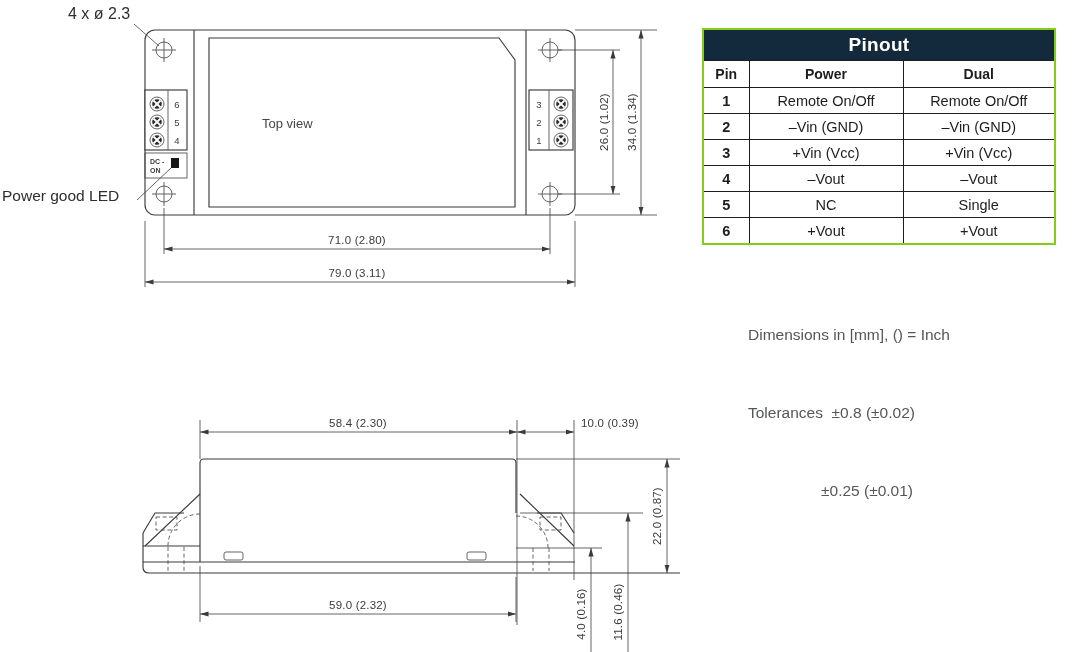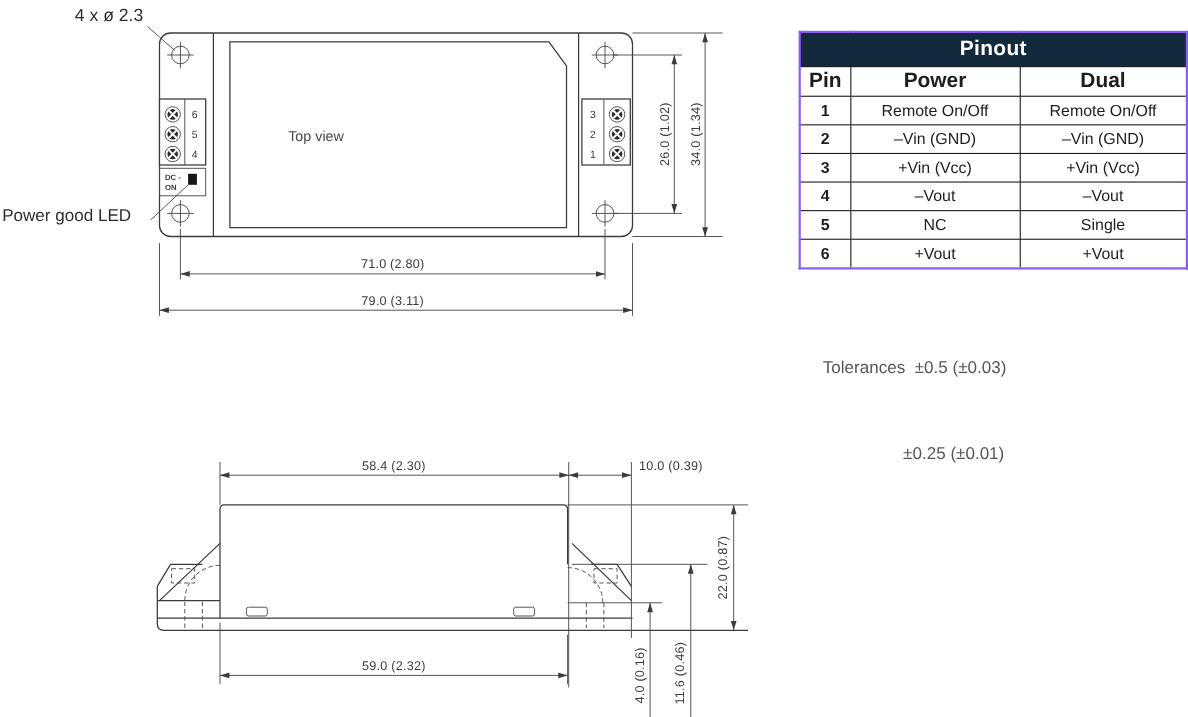--- a/index.html
+++ b/index.html
@@ -14,27 +14,27 @@
   .co2   { font-size:15.5px; fill:#2e2e30; }
   .view  { font-size:13px; fill:#47474a; }
   .tiny  { font-size:7px; fill:#3b3b3d; font-weight:bold; }
   .pinlb { font-size:9.5px; fill:#3b3b3d; }
   .s  { stroke:#3b3b3d; stroke-width:1.15; fill:none; }
   .sf { stroke:#3b3b3d; stroke-width:1.15; fill:#ffffff; }
   .t  { stroke:#4a4a4d; stroke-width:0.85; fill:none; }
   .d  { stroke:#4a4a4d; stroke-width:0.85; fill:none; stroke-dasharray:4 2.6; }
 
   table.pinout {
-    position:absolute; left:726px; top:28px; width:352px;
+    position:absolute; left:702px; top:28px; width:352px;
     border-collapse:collapse; table-layout:fixed;
-    border:2px solid #8b5cf6; color:#1d1d1f;
+    border:2px solid #84cc16; color:#1d1d1f;
   }
   table.pinout td, table.pinout th { border:1.2px solid #1d1d1f; text-align:center; vertical-align:middle; padding:0; }
   .tbl-title { background:#13293c; color:#ffffff; font-weight:bold; font-size:19px; height:30px; letter-spacing:0.3px; }
-  .tbl-head  { font-weight:bold; font-size:19px; height:26px; }
+  .tbl-head  { font-weight:bold; font-size:14px; height:26px; }
   .tbl-cell  { font-size:14.5px; height:25px; }
   .tbl-pin   { font-weight:bold; font-size:14.5px; height:25px; }
 
   .notes { position:absolute; left:748px; top:270px; font-size:15.5px; color:#54565a; line-height:26px; white-space:pre; }
   .notes .indent { margin-left:73px; }
 </style>
 </head>
 <body>
 
 <div class="canvas">
@@ -256,17 +256,18 @@
       </tr>
       <tr>
         <td class="tbl-pin">6</td>
         <td class="tbl-cell">+Vout</td>
         <td class="tbl-cell">+Vout</td>
       </tr>
     </tbody>
   </table>
 
   <div class="notes">
-    <div>Tolerances  ±0.5 (±0.03)</div>
+    <div>Dimensions in [mm], () = Inch</div>
+    <div>Tolerances  ±0.8 (±0.02)</div>
     <div class="indent">±0.25 (±0.01)</div>
   </div>
 
 </div>
 
 </body></html>

